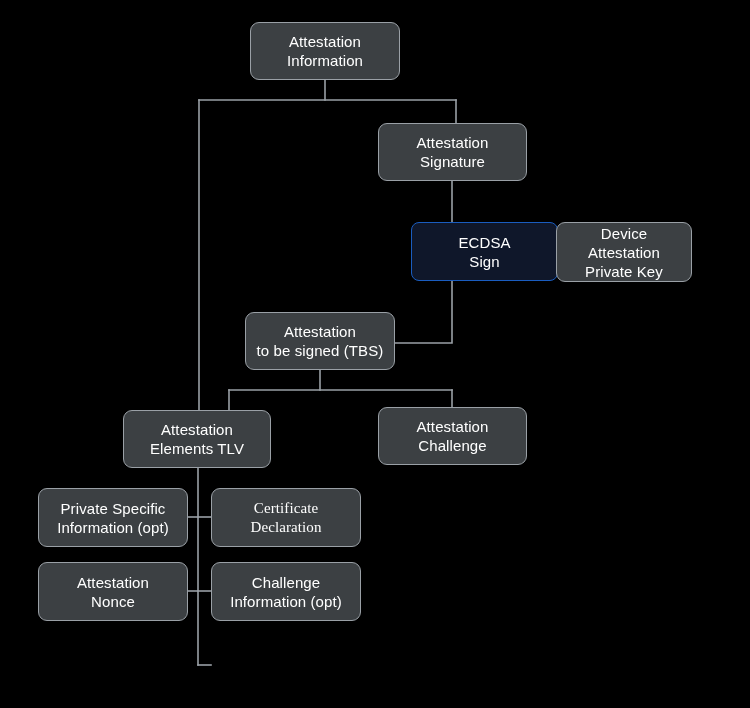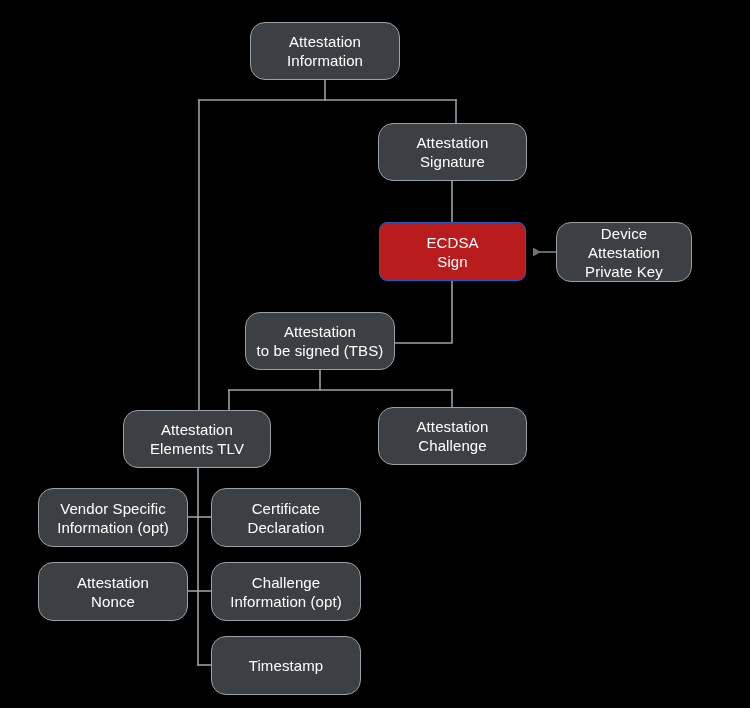--- a/index.html
+++ b/index.html
@@ -26,34 +26,35 @@
     height: 708px;
     pointer-events: none;
   }
   .node {
     position: absolute;
     box-sizing: border-box;
     display: flex;
     align-items: center;
     justify-content: center;
     text-align: center;
-    border-radius: 15px;
+    border-radius: 9px;
     background: #3c4043;
     border: 1px solid #9aa0a6;
     color: #ffffff;
     font-size: 15px;
     line-height: 19px;
     font-weight: 400;
     letter-spacing: 0.1px;
     padding: 4px 8px;
   }
   .node.accent {
-    background: #b91c1c;
+    background: #0f172a;
     border: 1px solid #1a5dc0;
     border-radius: 8px;
+    margin-left: 32px;
   }
   .node .node-label {
     white-space: pre-line;
     display: block;
   }
 </style>
 </head>
 <body>
 
 <div id="diagram-canvas">
@@ -124,36 +125,33 @@
     <span class="node-label">Attestation
 Elements TLV</span>
   </div>
 
   <div class="node" style="left:378px; top:407px; width:149px; height:58px;">
     <span class="node-label">Attestation
 Challenge</span>
   </div>
 
   <div class="node" style="left:38px; top:488px; width:150px; height:59px;">
-    <span class="node-label">Vendor Specific
+    <span class="node-label">Private Specific
 Information (opt)</span>
   </div>
 
-  <div class="node" style="left:211px; top:488px; width:150px; height:59px;">
+  <div class="node" style="left:211px; top:488px; width:150px; height:59px;font-family:Liberation Serif, serif;">
     <span class="node-label">Certificate
 Declaration</span>
   </div>
 
   <div class="node" style="left:38px; top:562px; width:150px; height:59px;">
     <span class="node-label">Attestation
 Nonce</span>
   </div>
 
   <div class="node" style="left:211px; top:562px; width:150px; height:59px;">
     <span class="node-label">Challenge
 Information (opt)</span>
   </div>
 
-  <div class="node" style="left:211px; top:636px; width:150px; height:59px;">
-    <span class="node-label">Timestamp</span>
-  </div>
 
 </div>
 
 </body></html>

